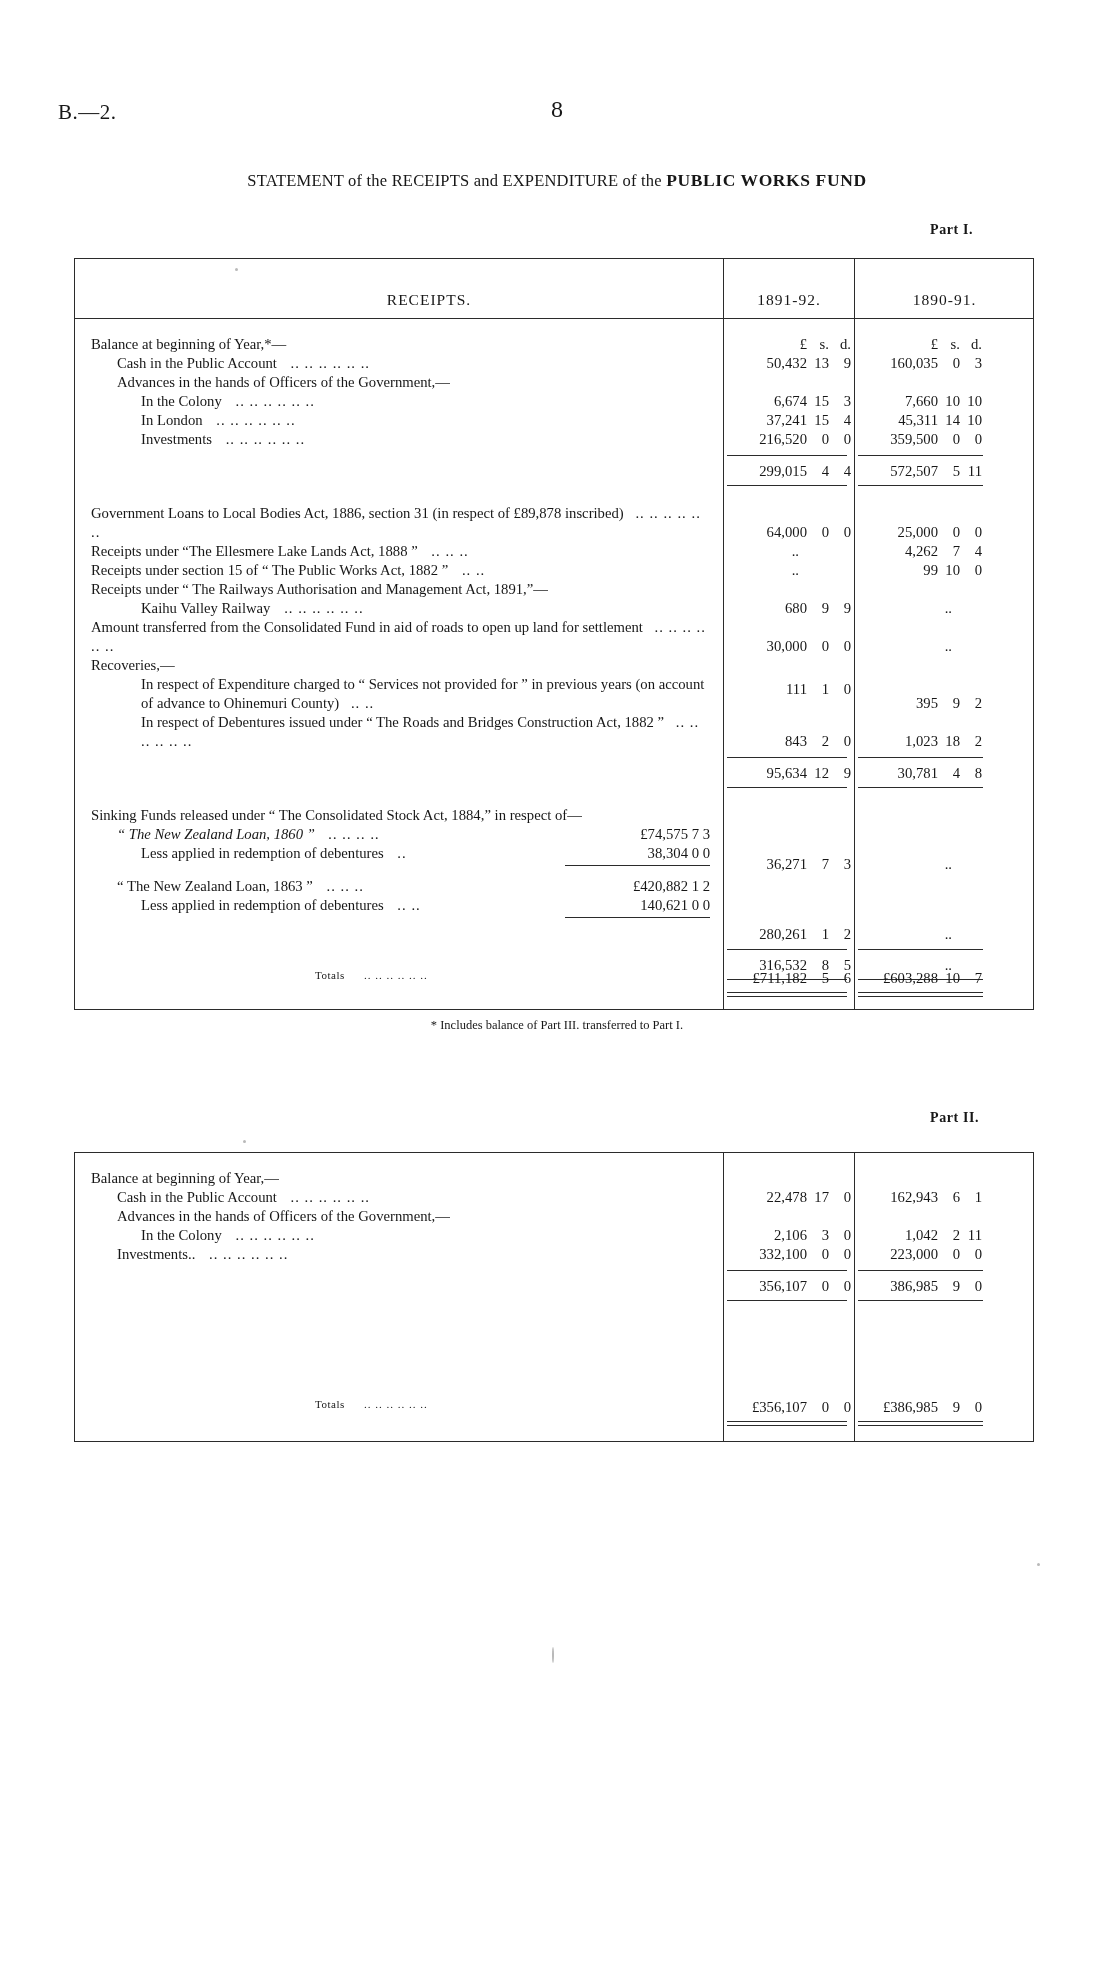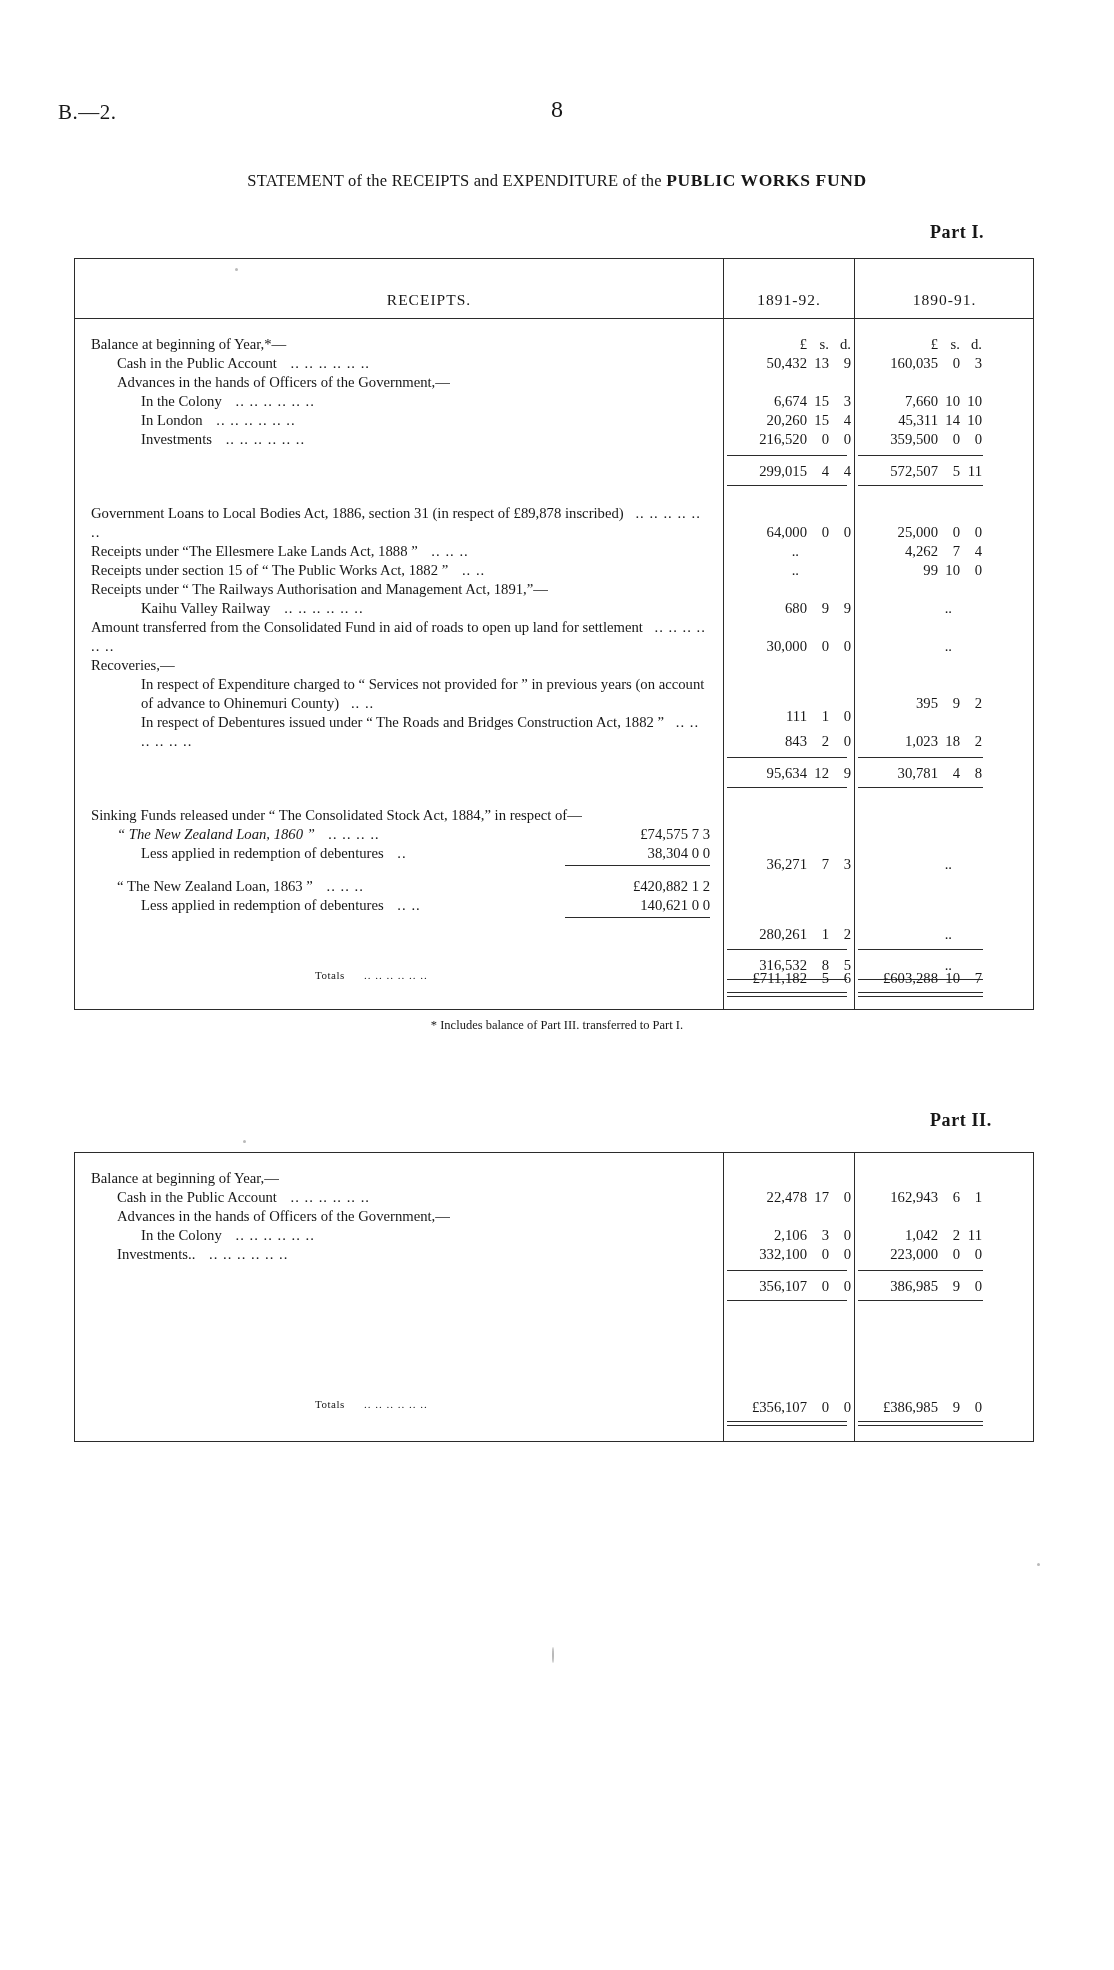--- a/index.html
+++ b/index.html
@@ -47,21 +47,21 @@
     letter-spacing: 0.2px;
   }
   .statement-title .bold {
     font-weight: bold;
     font-size: 17.5px;
     letter-spacing: 0.6px;
   }
   .part-label {
     position: absolute;
     font-weight: bold;
-    font-size: 18px;
+    font-size: 14px;
     letter-spacing: 0.6px;
   }
   #part1-label { left: 930px; top: 222px; }
   #part2-label { left: 930px; top: 1110px; }
 
   
   .tbl {
     position: absolute;
     border-top: 1px solid #2b2b2b;
     border-bottom: 1px solid #2b2b2b;
@@ -225,21 +225,21 @@
     </div>
     <div class="amt col2" style="top:133px;">
       <span class="p w-l">7,660</span><span class="p w-s">10</span><span class="p w-d">10</span>
     </div>
 
     <div class="row ind2" style="top:152px;">
       <span>In London</span>
       <span class="leaders" style="margin-left:10px;">..        ..        ..        ..        ..        ..</span>
     </div>
     <div class="amt col1" style="top:152px;">
-      <span class="p w-l">20,260</span><span class="p w-s">15</span><span class="p w-d">4</span>
+      <span class="p w-l">37,241</span><span class="p w-s">15</span><span class="p w-d">4</span>
     </div>
     <div class="amt col2" style="top:152px;">
       <span class="p w-l">45,311</span><span class="p w-s">14</span><span class="p w-d">10</span>
     </div>
 
     <div class="row ind2" style="top:171px;">
       <span>Investments</span>
       <span class="leaders" style="margin-left:10px;">..        ..        ..        ..        ..        ..</span>
     </div>
     <div class="amt col1" style="top:171px;">
@@ -317,21 +317,21 @@
     <div class="amt col2 center" style="top:378px;">
       <span class="p w-l">..</span>
     </div>
 
     <div class="row desc" style="top:397px;">Recoveries,—</div>
 
     <div class="wrapdesc" style="left:66px; width:570px; top:416px;">
       <span>In respect of Expenditure charged to “ Services not provided for ” in previous years (on account of advance to Ohinemuri County)</span>
       <span class="leaders" style="margin-left:8px;">..        ..</span>
     </div>
-    <div class="amt col1" style="top:448px;">
+    <div class="amt col1" style="top:421px;">
       <span class="p w-l">111</span><span class="p w-s">1</span><span class="p w-d">0</span>
     </div>
     <div class="amt col2" style="top:435px;">
       <span class="p w-l">395</span><span class="p w-s">9</span><span class="p w-d">2</span>
     </div>
 
     <div class="wrapdesc" style="left:66px; width:570px; top:454px;">
       <span>In respect of Debentures issued under “ The Roads and Bridges Construction Act, 1882 ”</span>
       <span class="leaders" style="margin-left:8px;">..        ..        ..        ..        ..        ..</span>
     </div>

